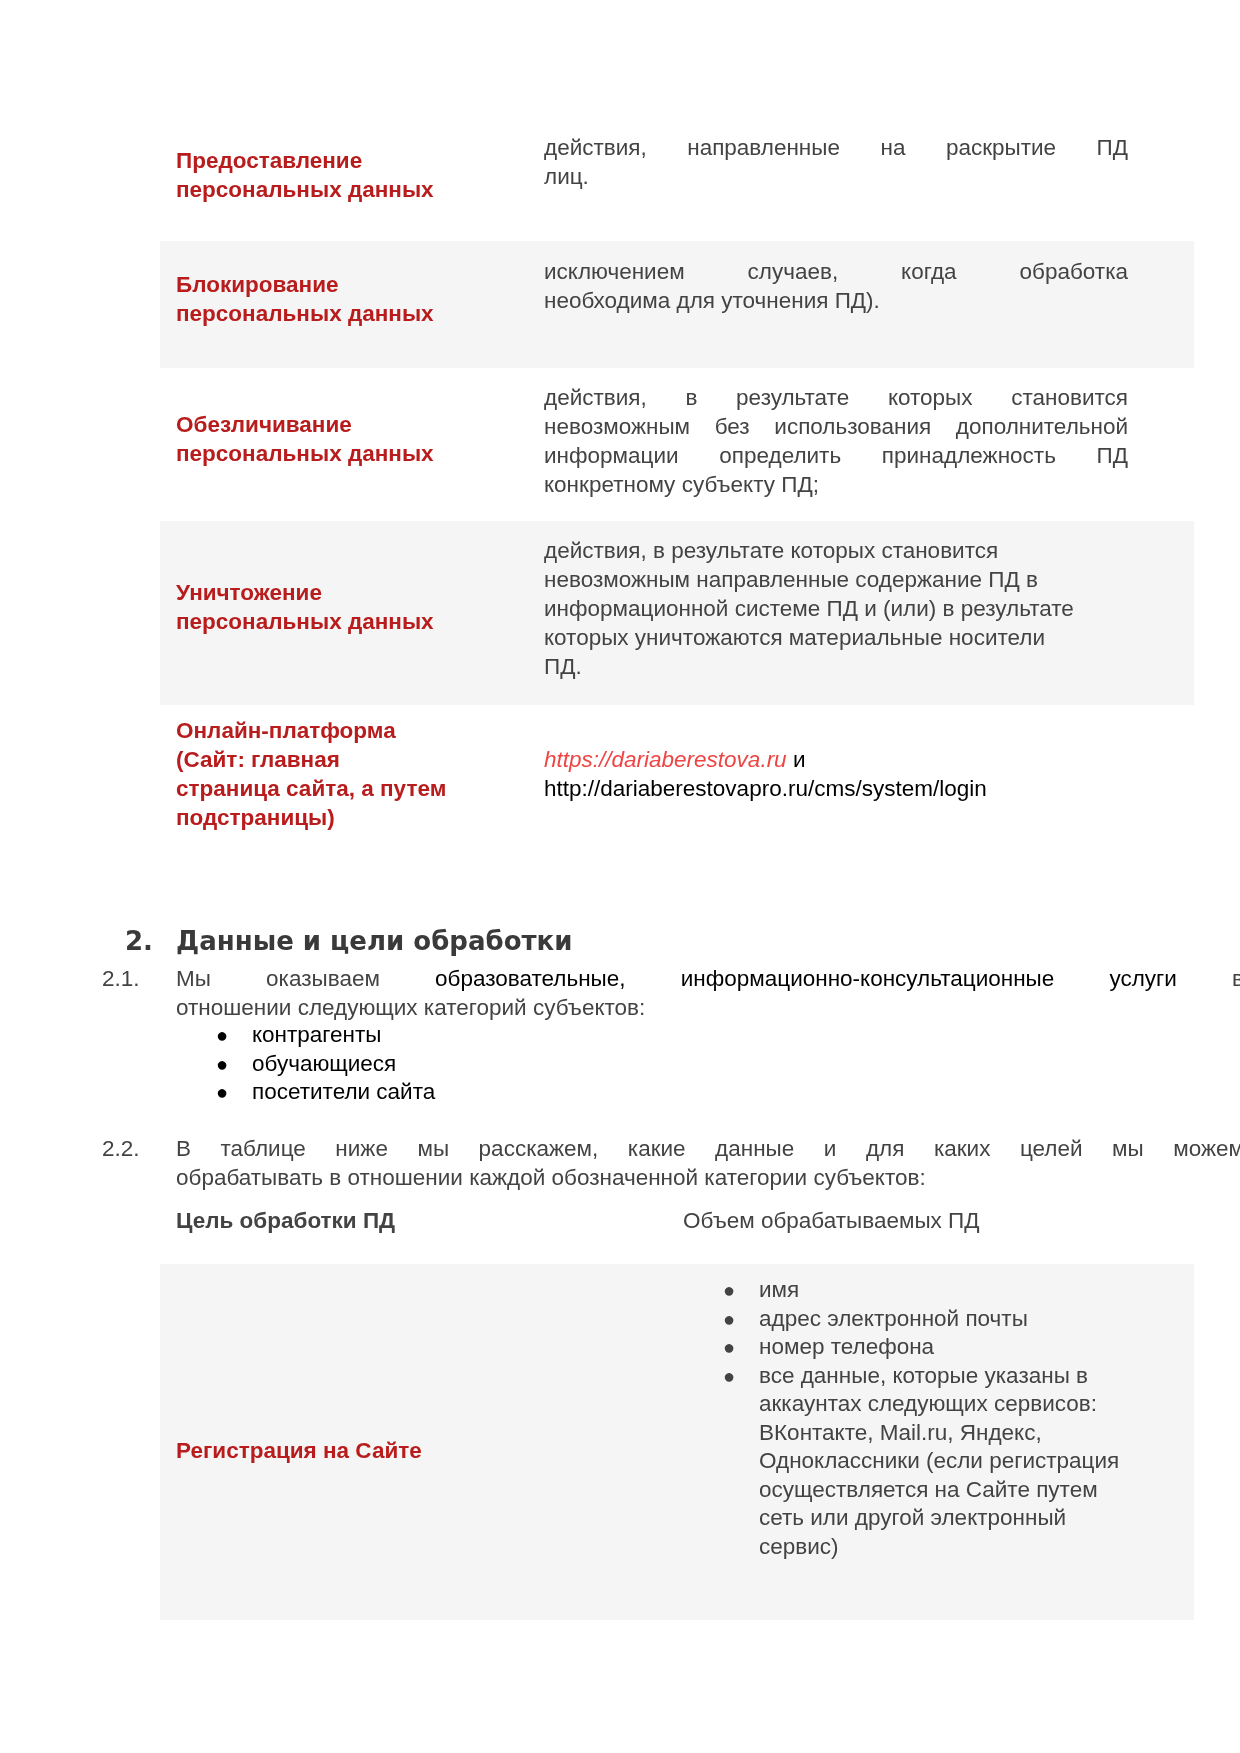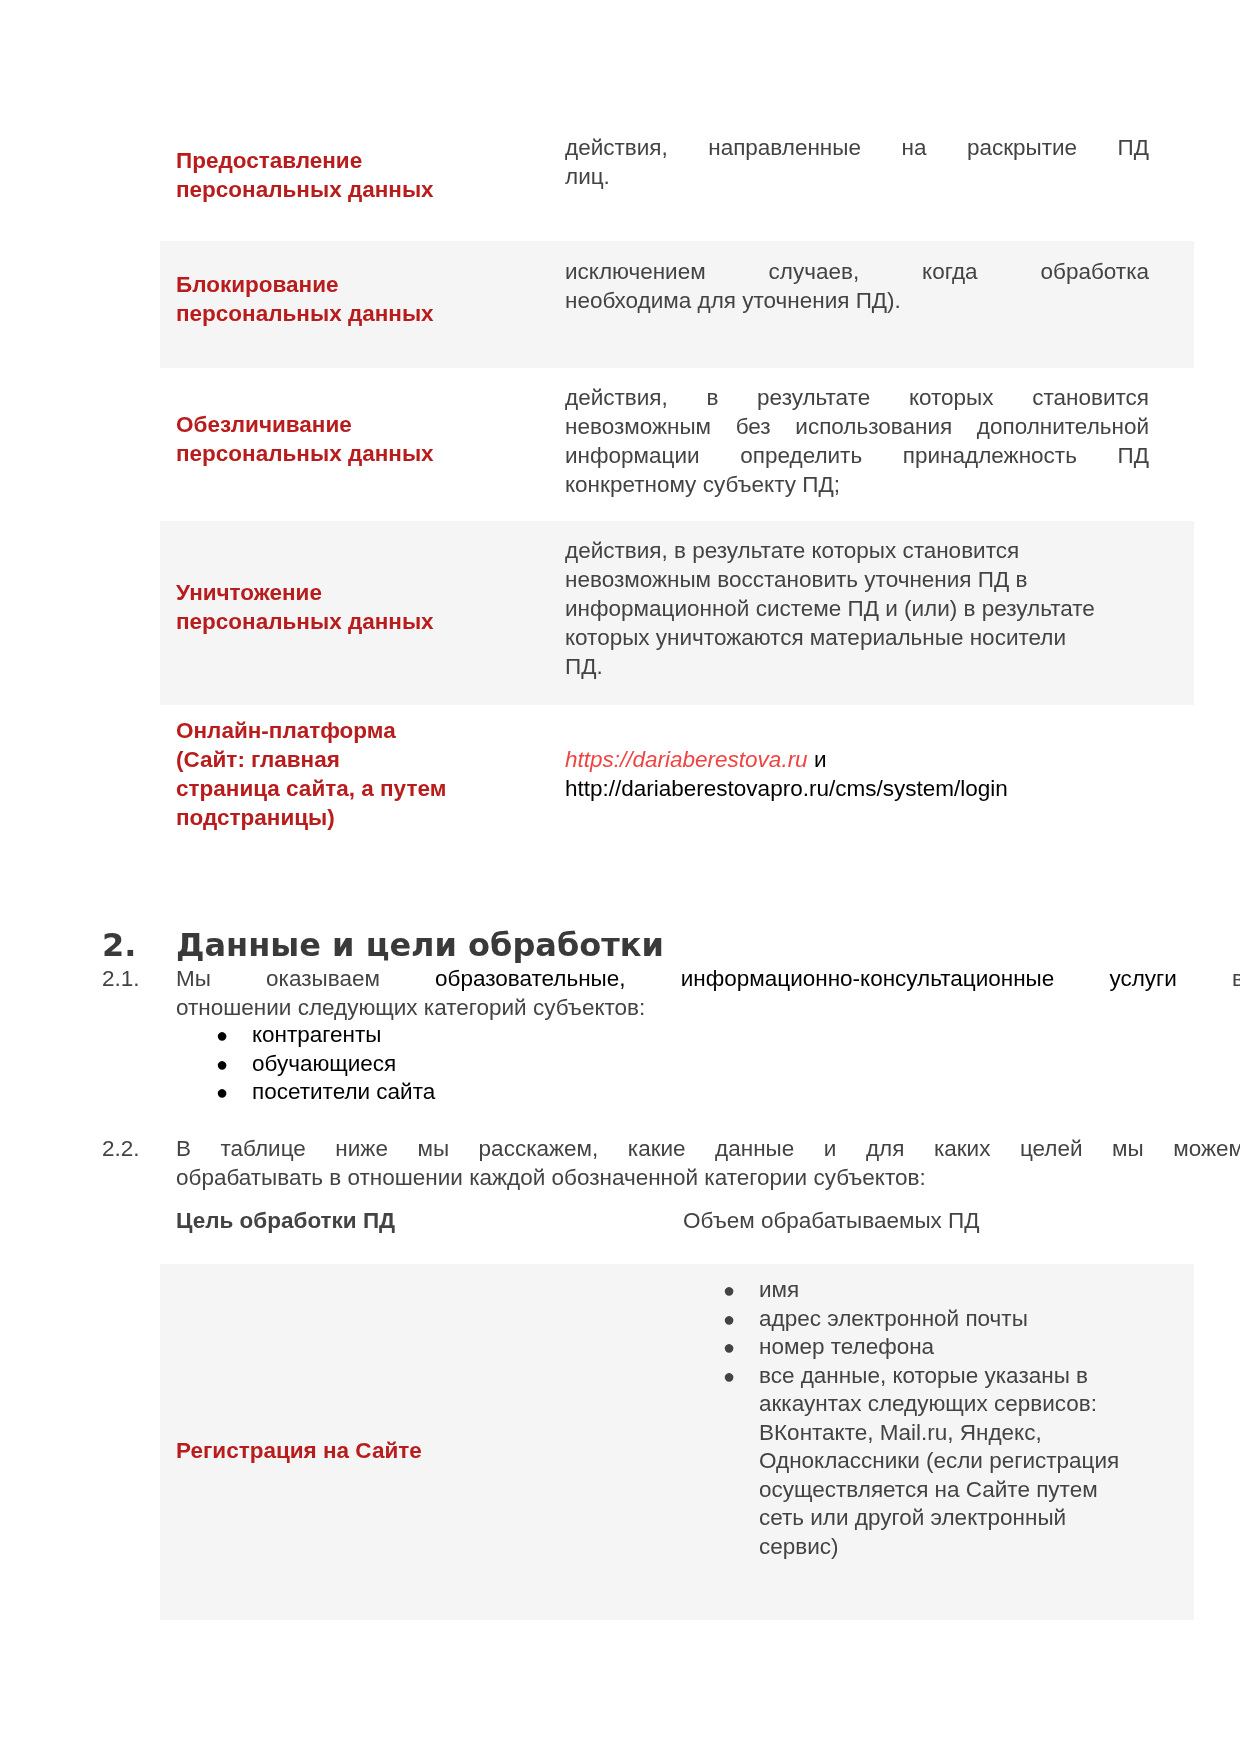--- a/index.html
+++ b/index.html
@@ -1,27 +1,27 @@
 <!DOCTYPE html>
 <html><head>
 <meta charset="utf-8">
 <style>
   html, body { margin: 0; padding: 0; background: #ffffff; }
   body { width: 1240px; height: 1753px; position: relative; overflow: hidden;
          font-family: "Liberation Sans", sans-serif; color: #434343; font-size: 22.5px; }
   .row { position: absolute; left: 160px; width: 1034px; }
   .row.gray { background: #f5f5f5; }
   .term { position: absolute; left: 176px; font-weight: bold; line-height: 29px; color: #b91c1c; }
-  .def { position: absolute; left: 544px; width: 584px; line-height: 29px; text-align: justify; margin-left: 21px; }
+  .def { position: absolute; left: 544px; width: 584px; line-height: 29px; text-align: justify; }
   .def.left { text-align: left; }
   .line { display: block; text-align: justify; text-align-last: justify; }
   .line.last { text-align-last: left; }
   .black { color: #000000; }
   .h2 { position: absolute; left: 102px; top: 926px; font-family: "DejaVu Sans", sans-serif;
-        font-weight: bold; font-size: 32px; color: #3a3a3a; }
+        font-weight: bold; font-size: 26px; color: #3a3a3a; text-align: center; }
   .h2 .num { display: inline-block; width: 74px; }
   .para { position: absolute; left: 102px; line-height: 29px; }
   .para .num { position: absolute; left: 0; }
   .para .body { position: absolute; left: 74px; width: 1068px; }
   ul.blt { list-style: none; margin: 0; padding: 0; position: absolute; }
   ul.blt li { position: relative; line-height: 28.5px; }
   ul.blt li .dot { position: absolute; left: -36px; top: 0; font-size: 20px; }
   .th { position: absolute; top: 1206px; line-height: 29px; }
 </style>
 </head>
@@ -62,21 +62,21 @@
     <span class="line last">конкретному субъекту ПД;</span>
   </div>
 
   <div class="row gray" style="top:521px;height:184px;"></div>
   <div class="term" style="top:578px;">
     <div>Уничтожение</div>
     <div>персональных данных</div>
   </div>
   <div class="def left" style="top:536px;">
     <div>действия, в результате которых становится</div>
-    <div>невозможным восстановить уточнения ПД в</div>
+    <div>невозможным направленные содержание ПД в</div>
     <div>информационной системе ПД и (или) в результате</div>
     <div>которых уничтожаются материальные носители</div>
     <div>ПД.</div>
   </div>
 
   <div class="row" style="top:705px;height:140px;"></div>
   <div class="term" style="top:716px;">
     <div>Онлайн-платформа</div>
     <div>(Сайт: главная</div>
     <div>страница сайта, а путем</div>

